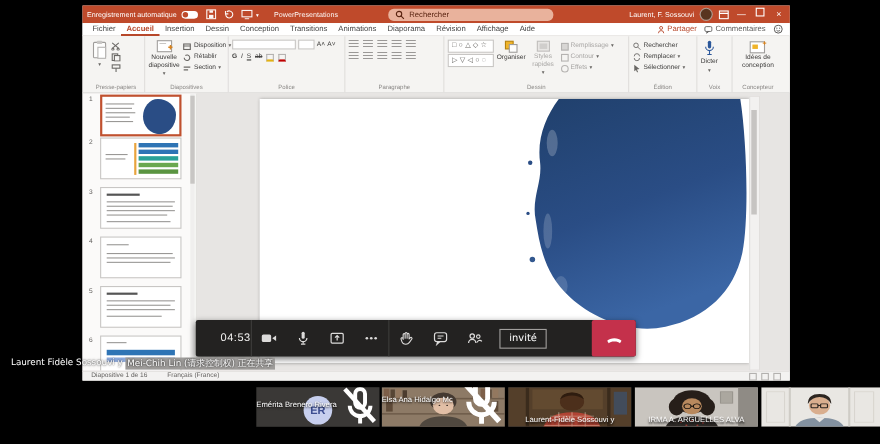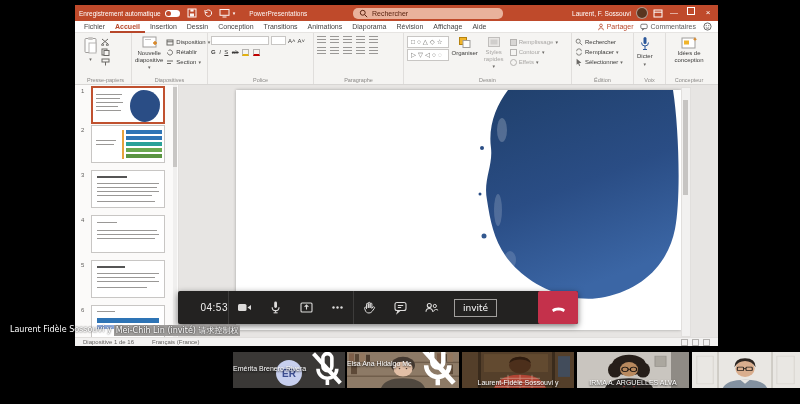--- a/index.html
+++ b/index.html
@@ -515,21 +515,21 @@
     <span class="ctrlbtn">invité</span>
     <span class="hang">
       <svg width="17" height="17" viewBox="0 0 17 17">
           <path d="M2,10.8 C4.5,7.6 12.5,7.6 15,10.8 L13.6,13 C12.5,12 11,11.4 8.5,11.4 C6,11.4 4.5,12 3.4,13 Z" fill="#fff"></path>
         </svg>
     </span>
   </div>
 
   <div class="banner">
     <span>Laurent Fidèle Sossouvi y</span>
-    <span class="hl">Mei-Chih Lin (invité) 请求控制权</span>
+    <span class="hl">Mei-Chih Lin (请求控制权) 正在共享</span>
   </div>
 
   <div class="tile" style="left:233px;width:112px">
     <div class="eravatar">ER</div>
     <div class="pname">
       <span>Emérita Brenero Rivera</span>
       <svg width="8" height="8" viewBox="0 0 8 8">
           <rect x="3.1" y="0.8" width="2" height="3.8" rx="1" fill="none" stroke="#fff" stroke-width=".8"></rect>
           <path d="M2,4.2 a2.1,2.1 0 0 0 4.2,0 M4.1,6.5 V7.8" fill="none" stroke="#fff" stroke-width=".8"></path>
           <line x1="1" y1="0.8" x2="7" y2="7.4" stroke="#fff" stroke-width=".9"></line>

